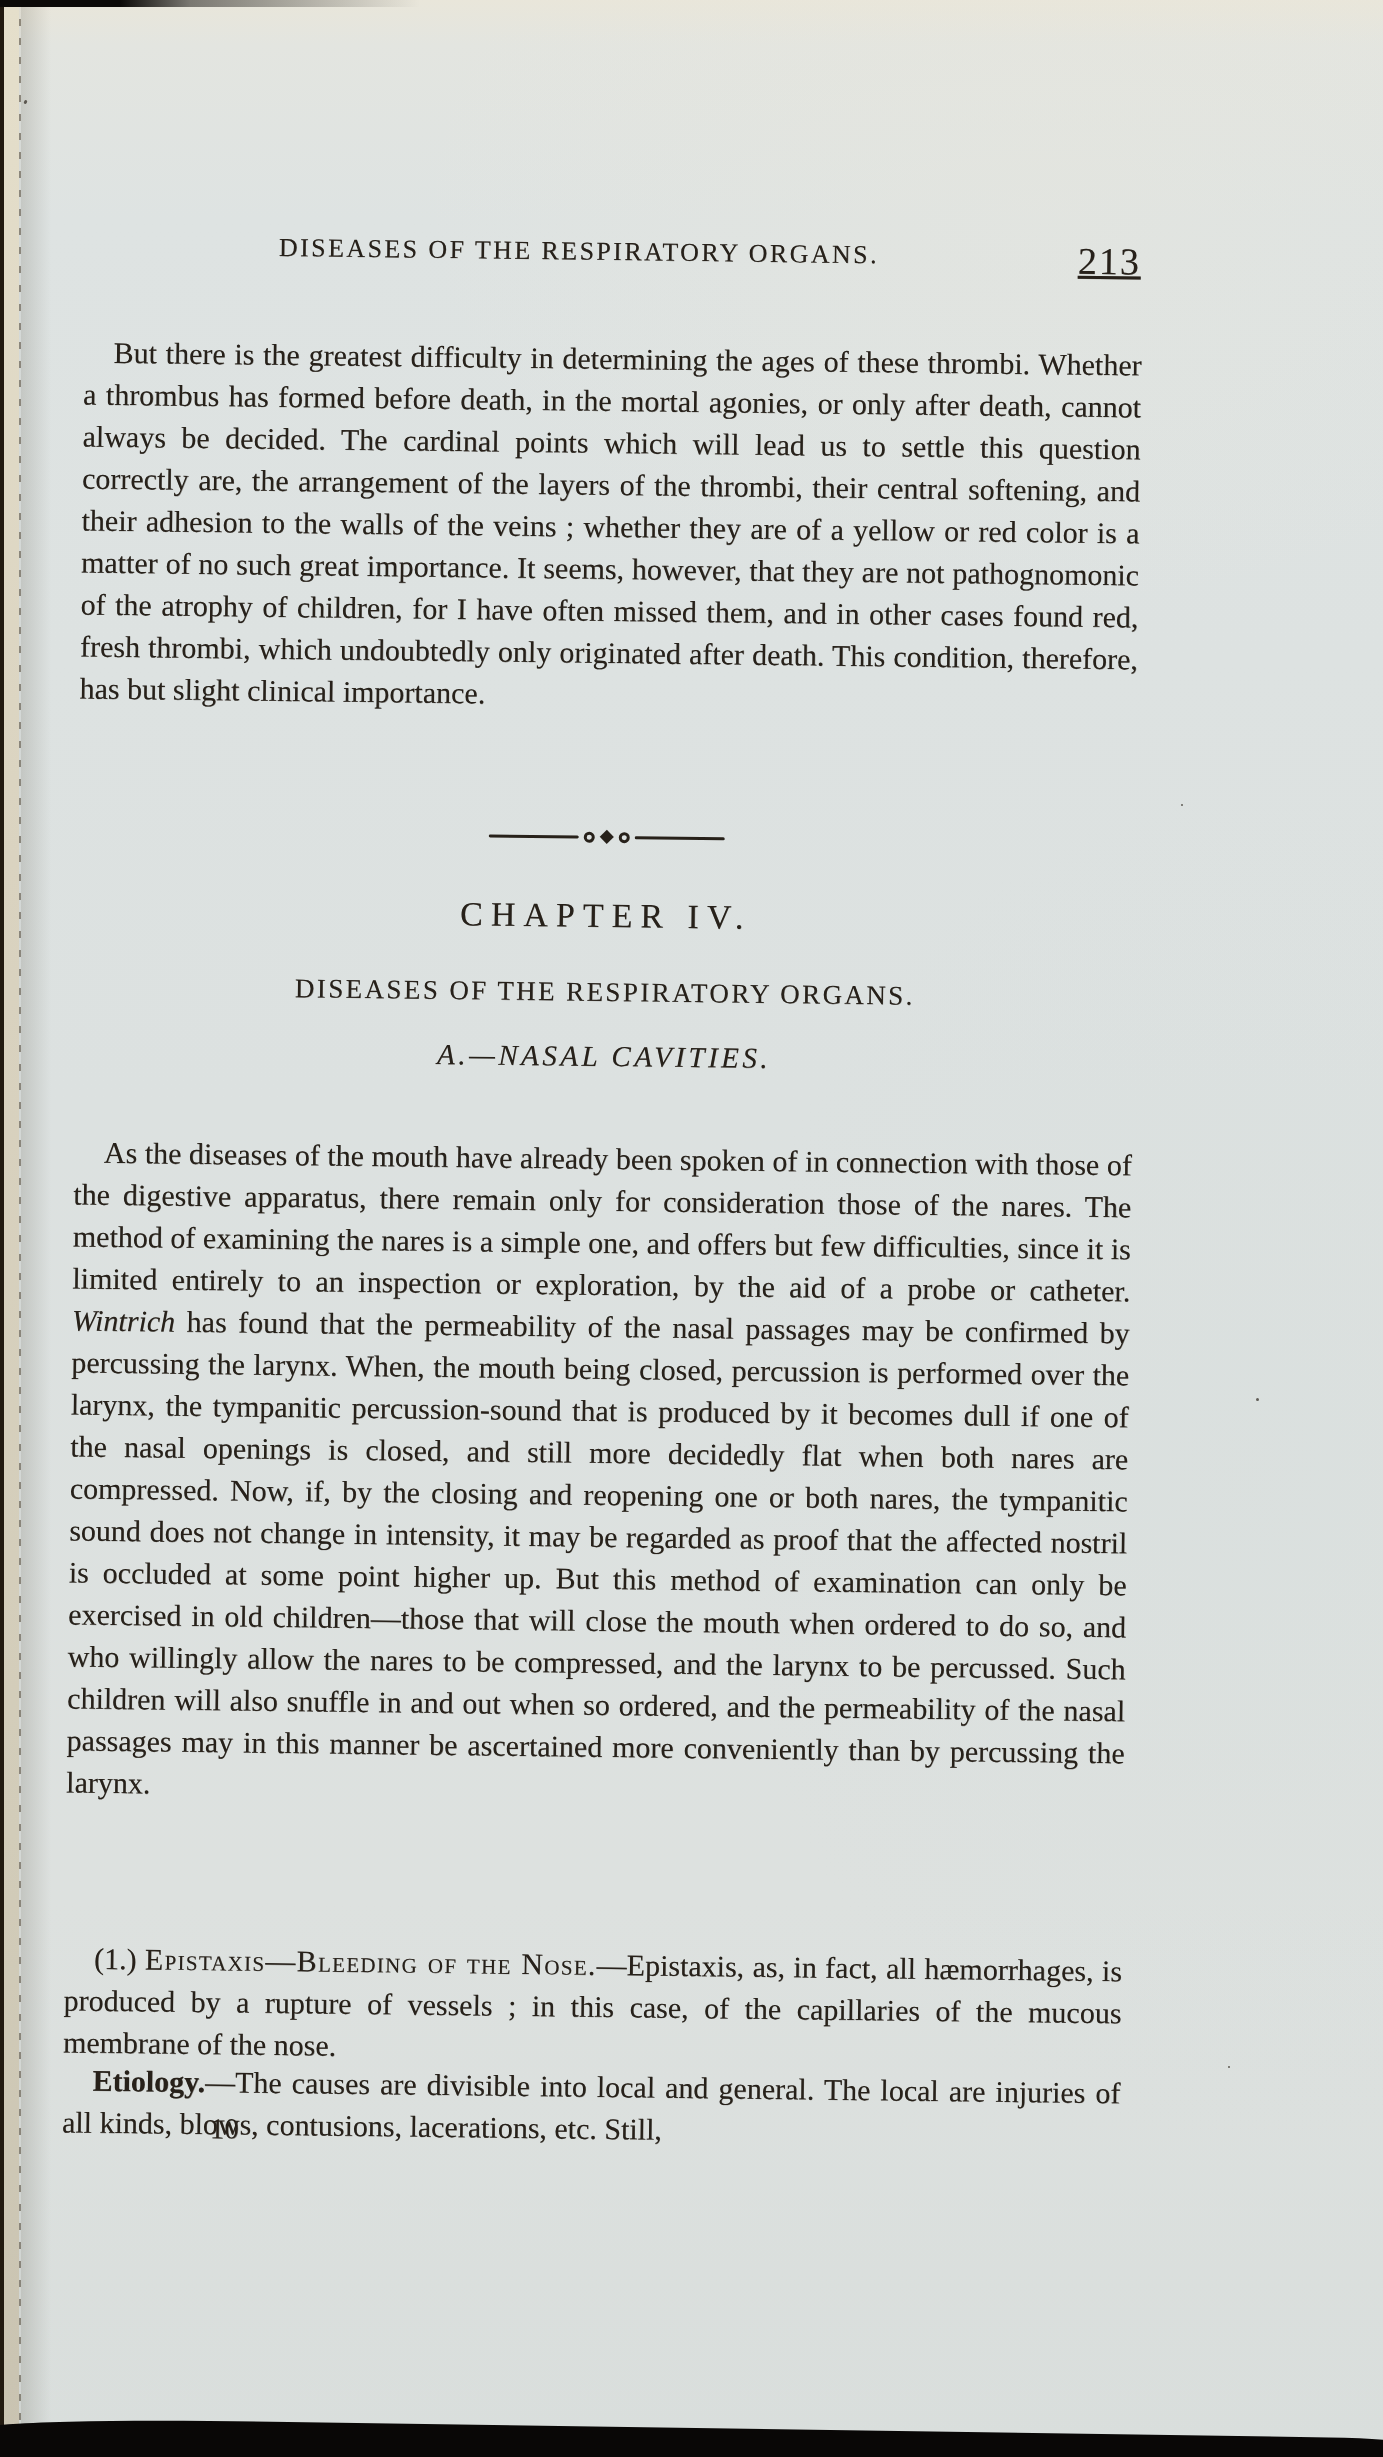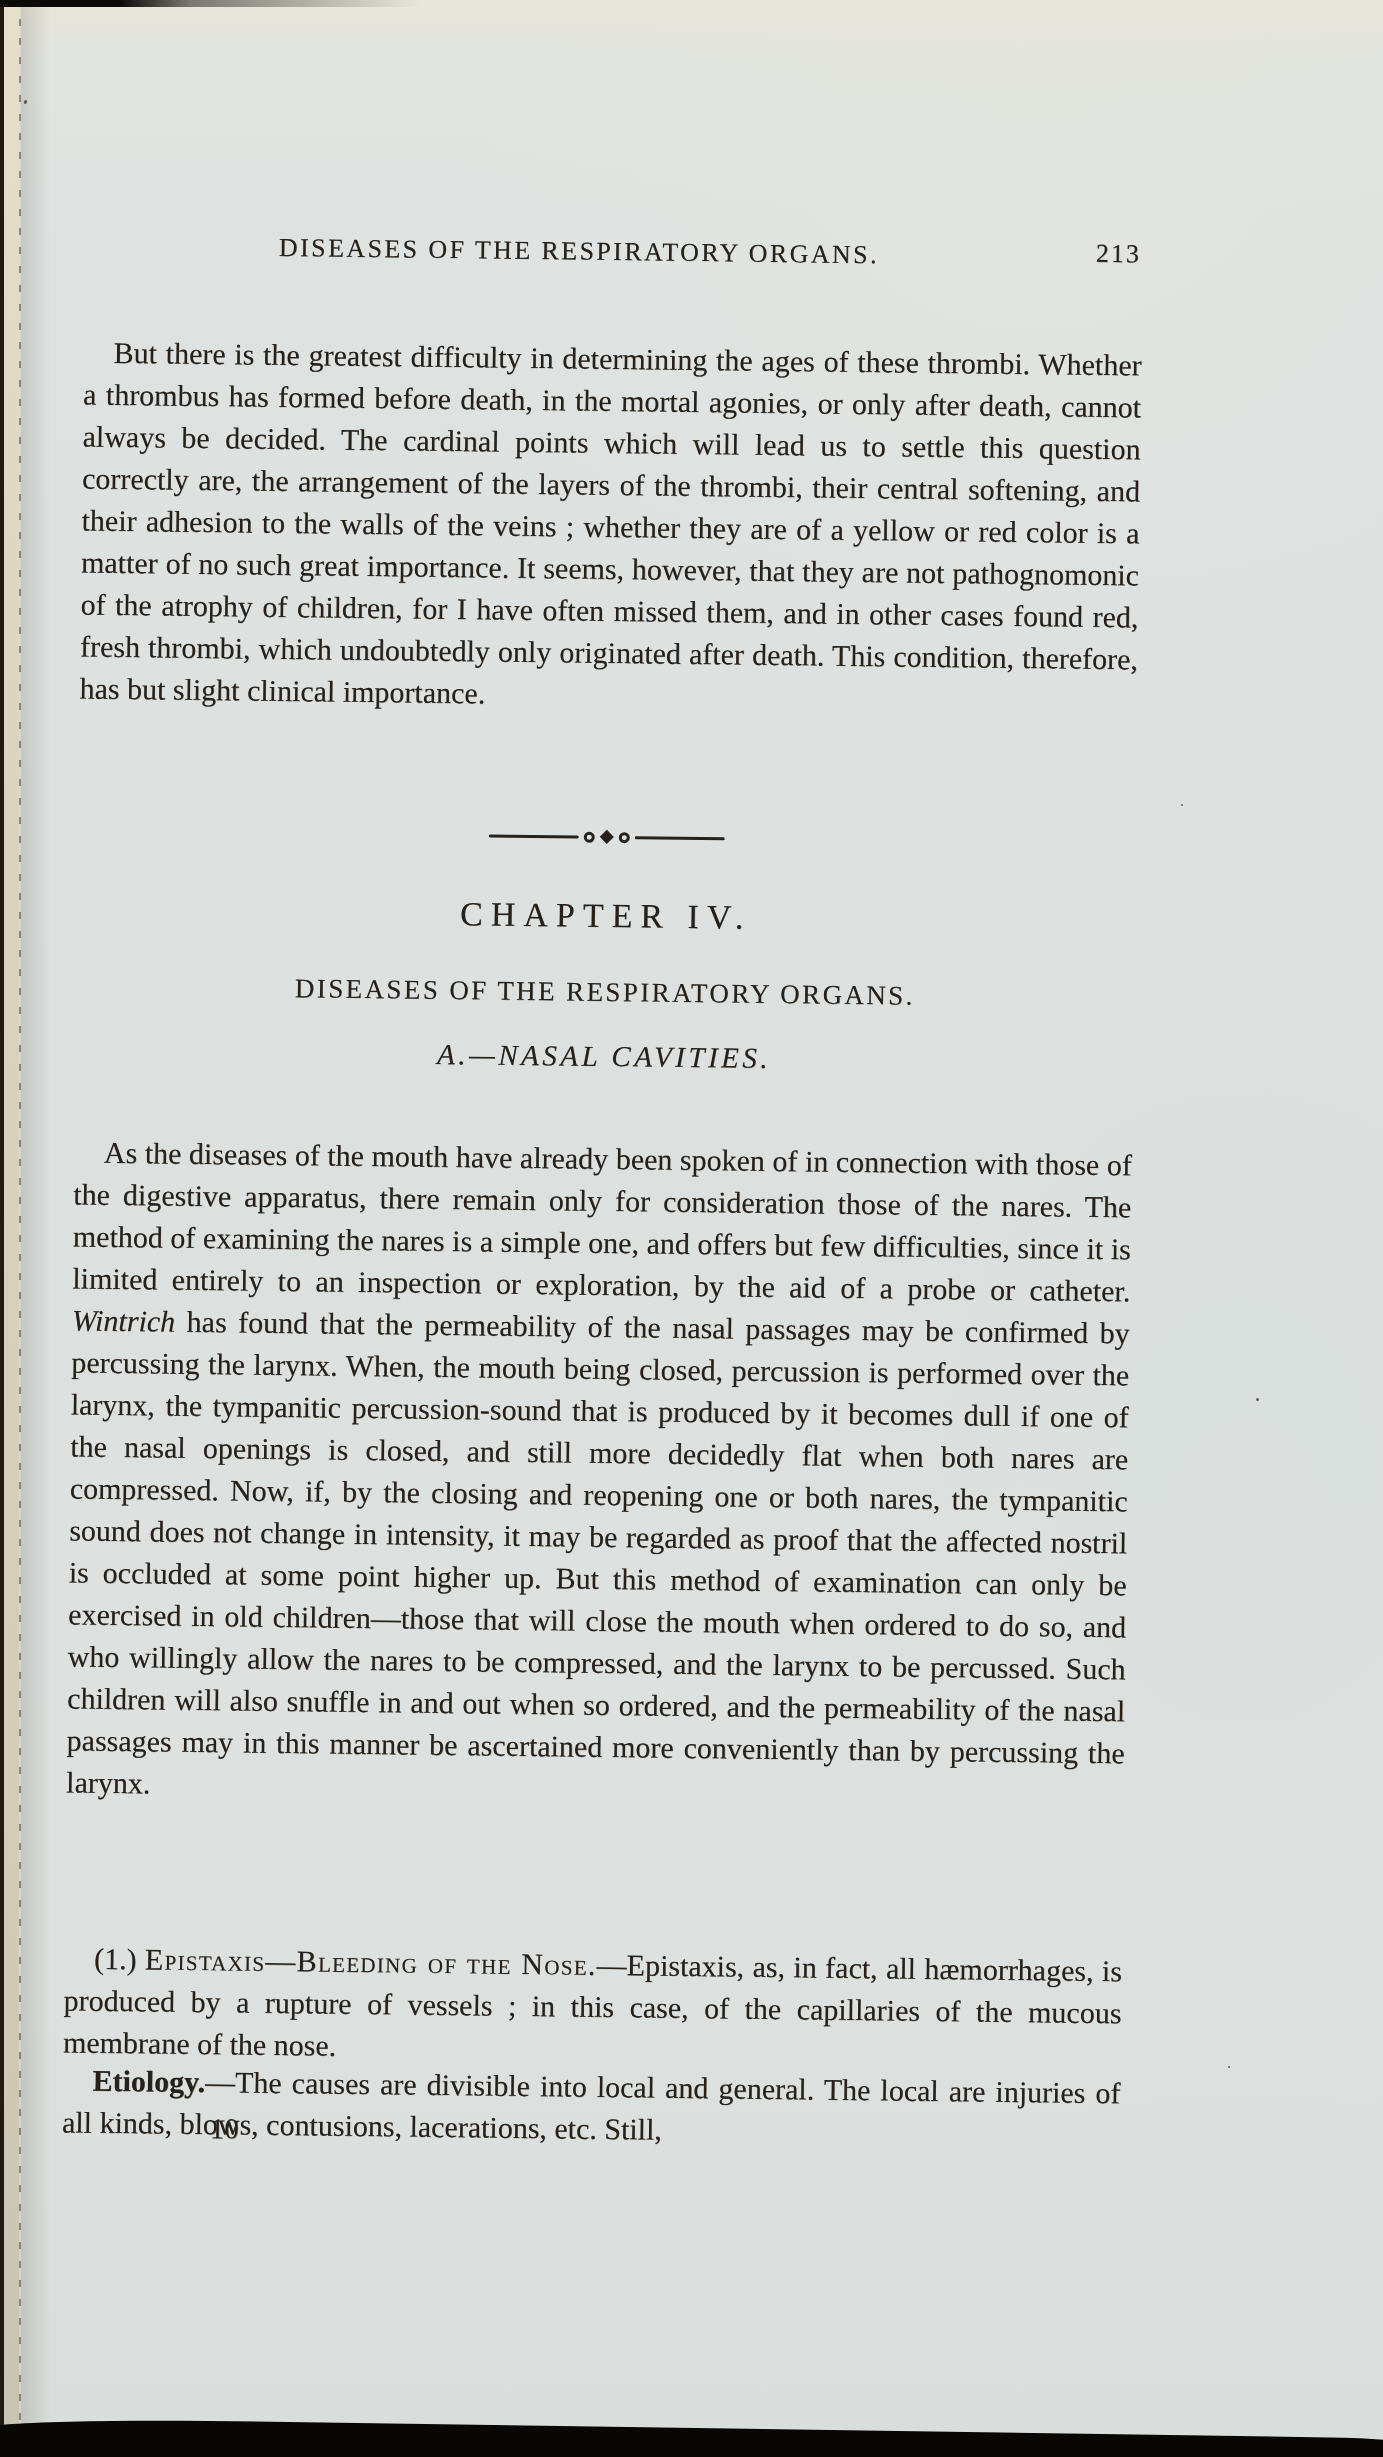--- a/index.html
+++ b/index.html
@@ -42,21 +42,21 @@
   .speck.s4 { left:1228px; top:2066px; width:2px; height:2px; }
 
   .content {
     position:absolute; left:88px; top:0; width:1058px; height:2457px;
     transform:rotate(0.7deg); transform-origin:529px 0;
     color:#27211a;
     text-shadow:0.3px 0.3px 0.5px rgba(39,33,26,0.45);
   }
   .running-header { position:absolute; top:237px; left:0; right:70px; text-align:center;
     font-size:26px; letter-spacing:2.4px; white-space:nowrap; }
-  .page-number { position:absolute; top:233px; right:2px; font-size:26px; letter-spacing:2px; }
+  .page-number { position:absolute; top:233px; right:2px; font-size:38px; letter-spacing:2px;text-decoration:underline; }
 
   .body-para { position:absolute; left:0; width:1058px; font-size:30px; line-height:42px;
     text-align:justify; text-indent:30px; }
   #para1 { top:308px; }
   #para2 { top:1108px; }
   #para3 { top:1914px; }
   #para4 { top:2036px; }
 
   .divider { position:absolute; top:830px; left:0; width:100%; height:14px;
     display:flex; justify-content:center; align-items:center; gap:5px; }

